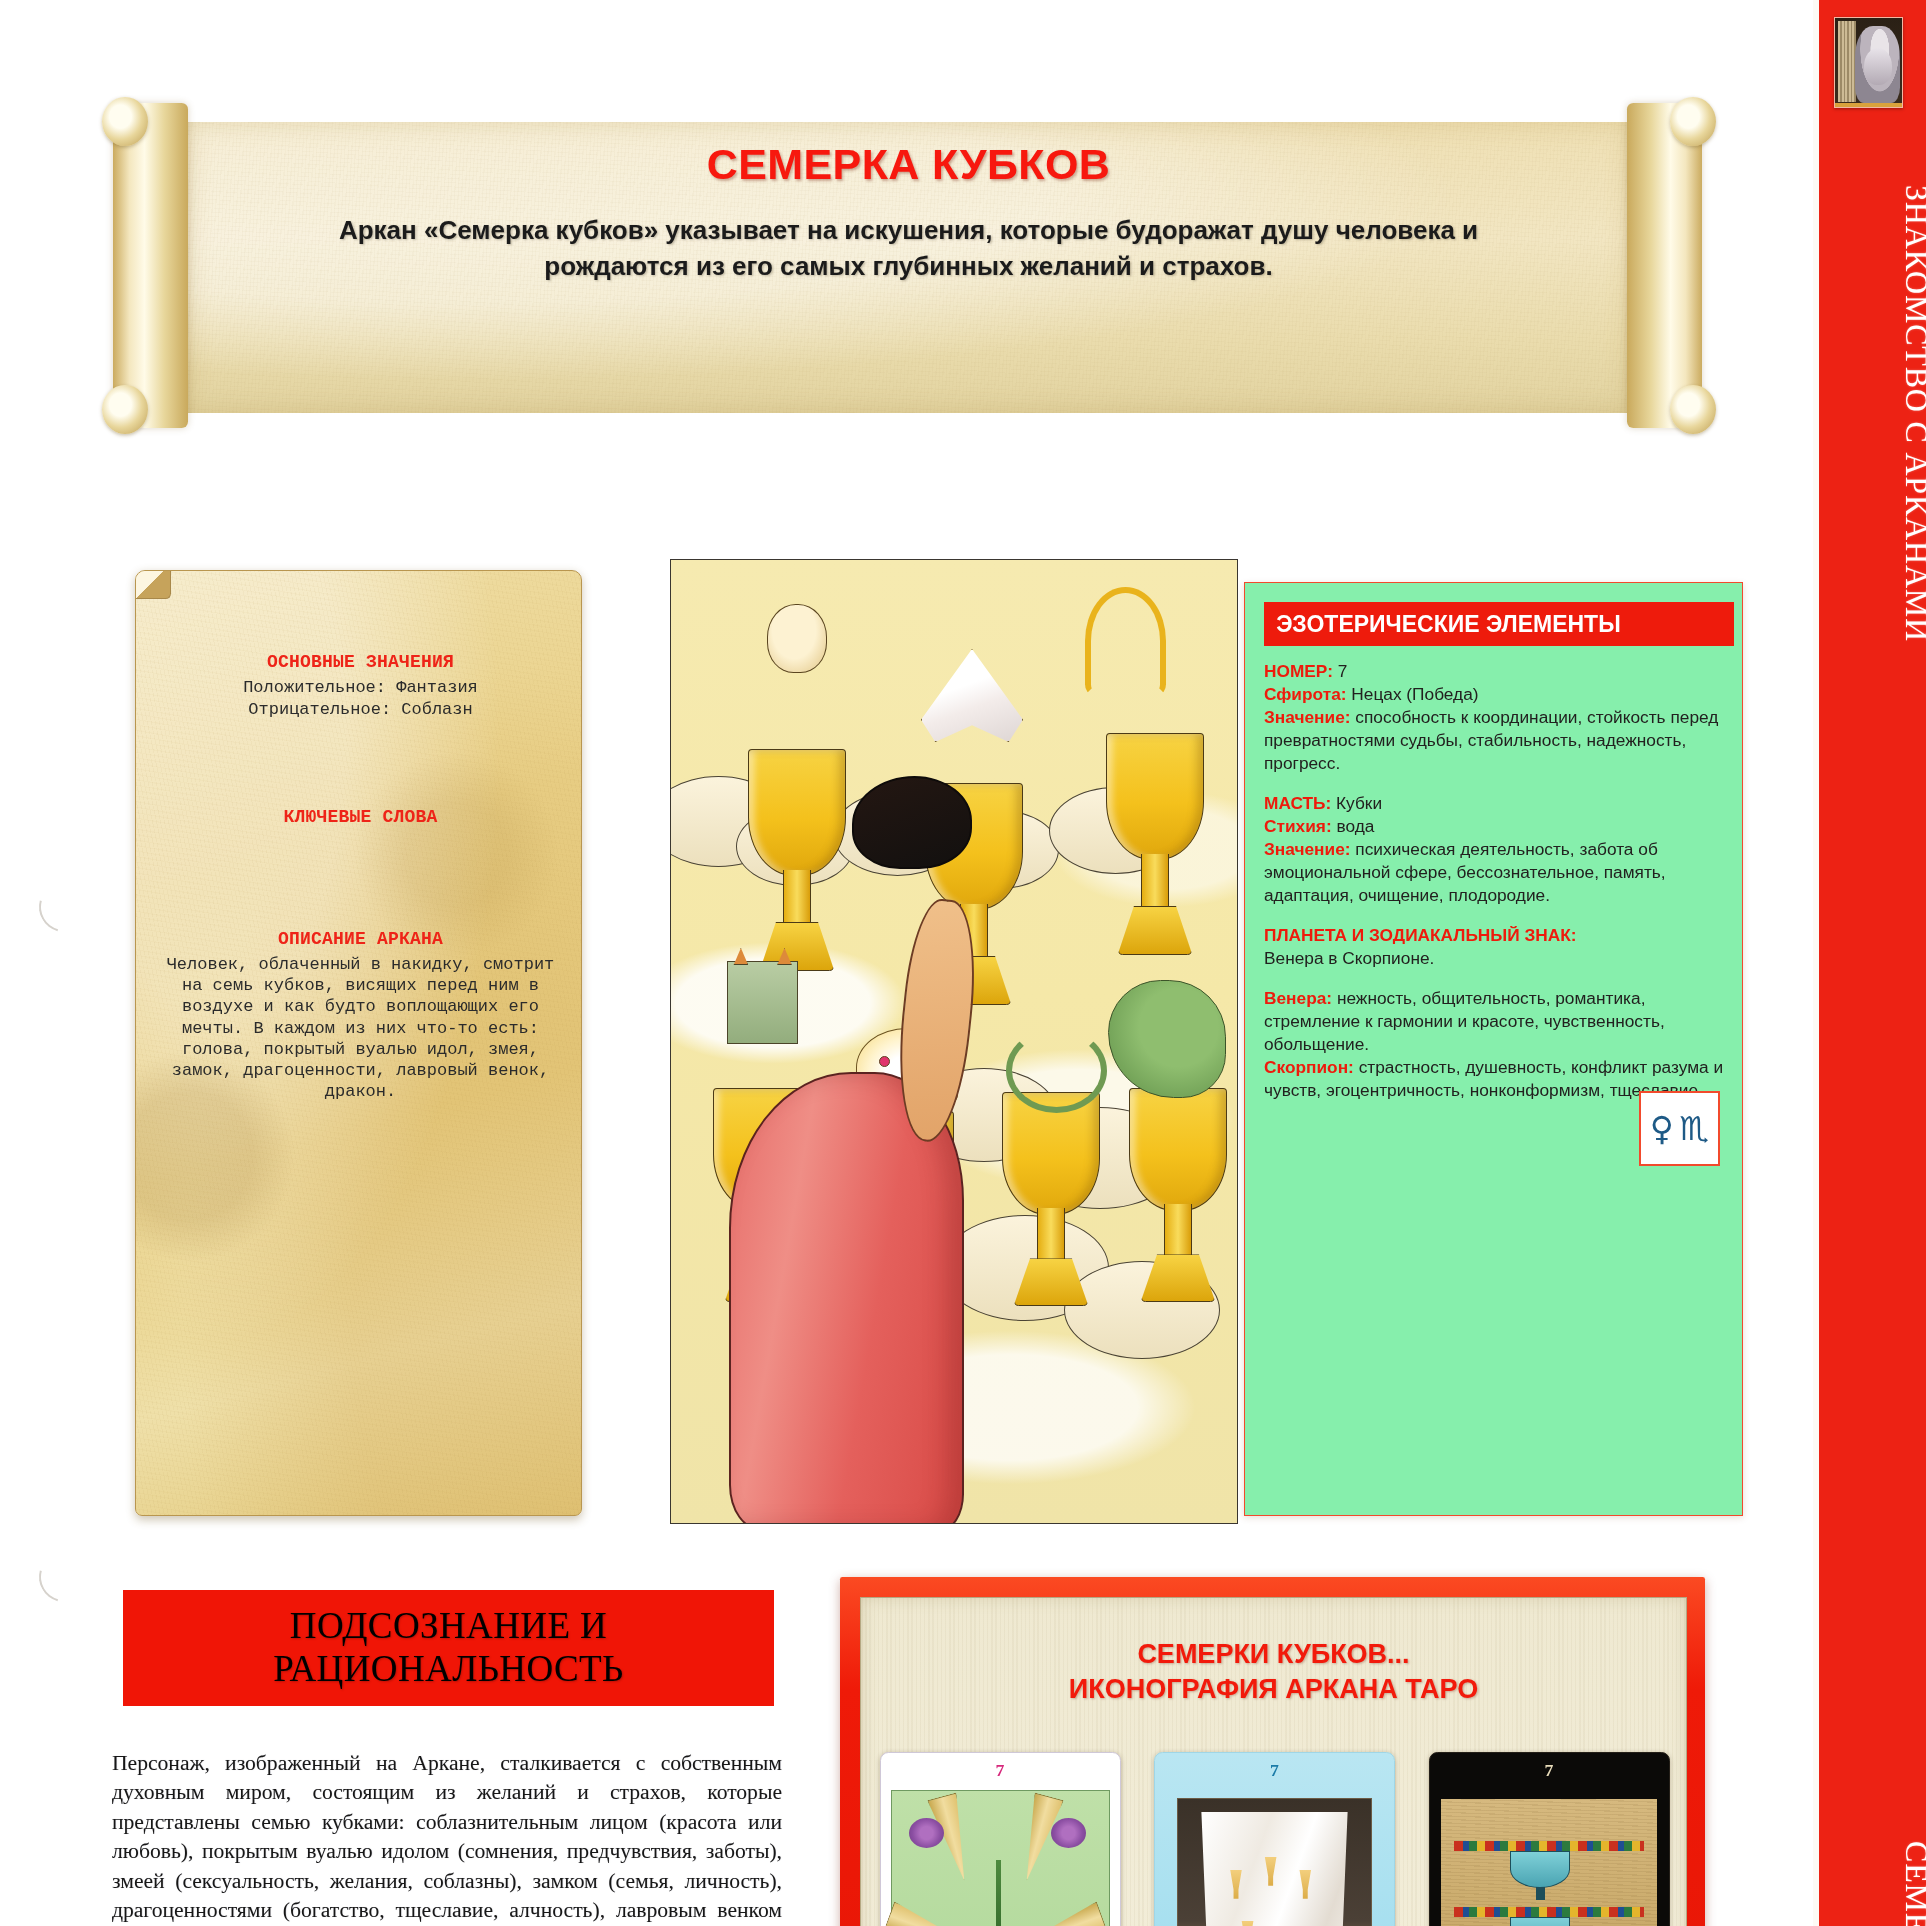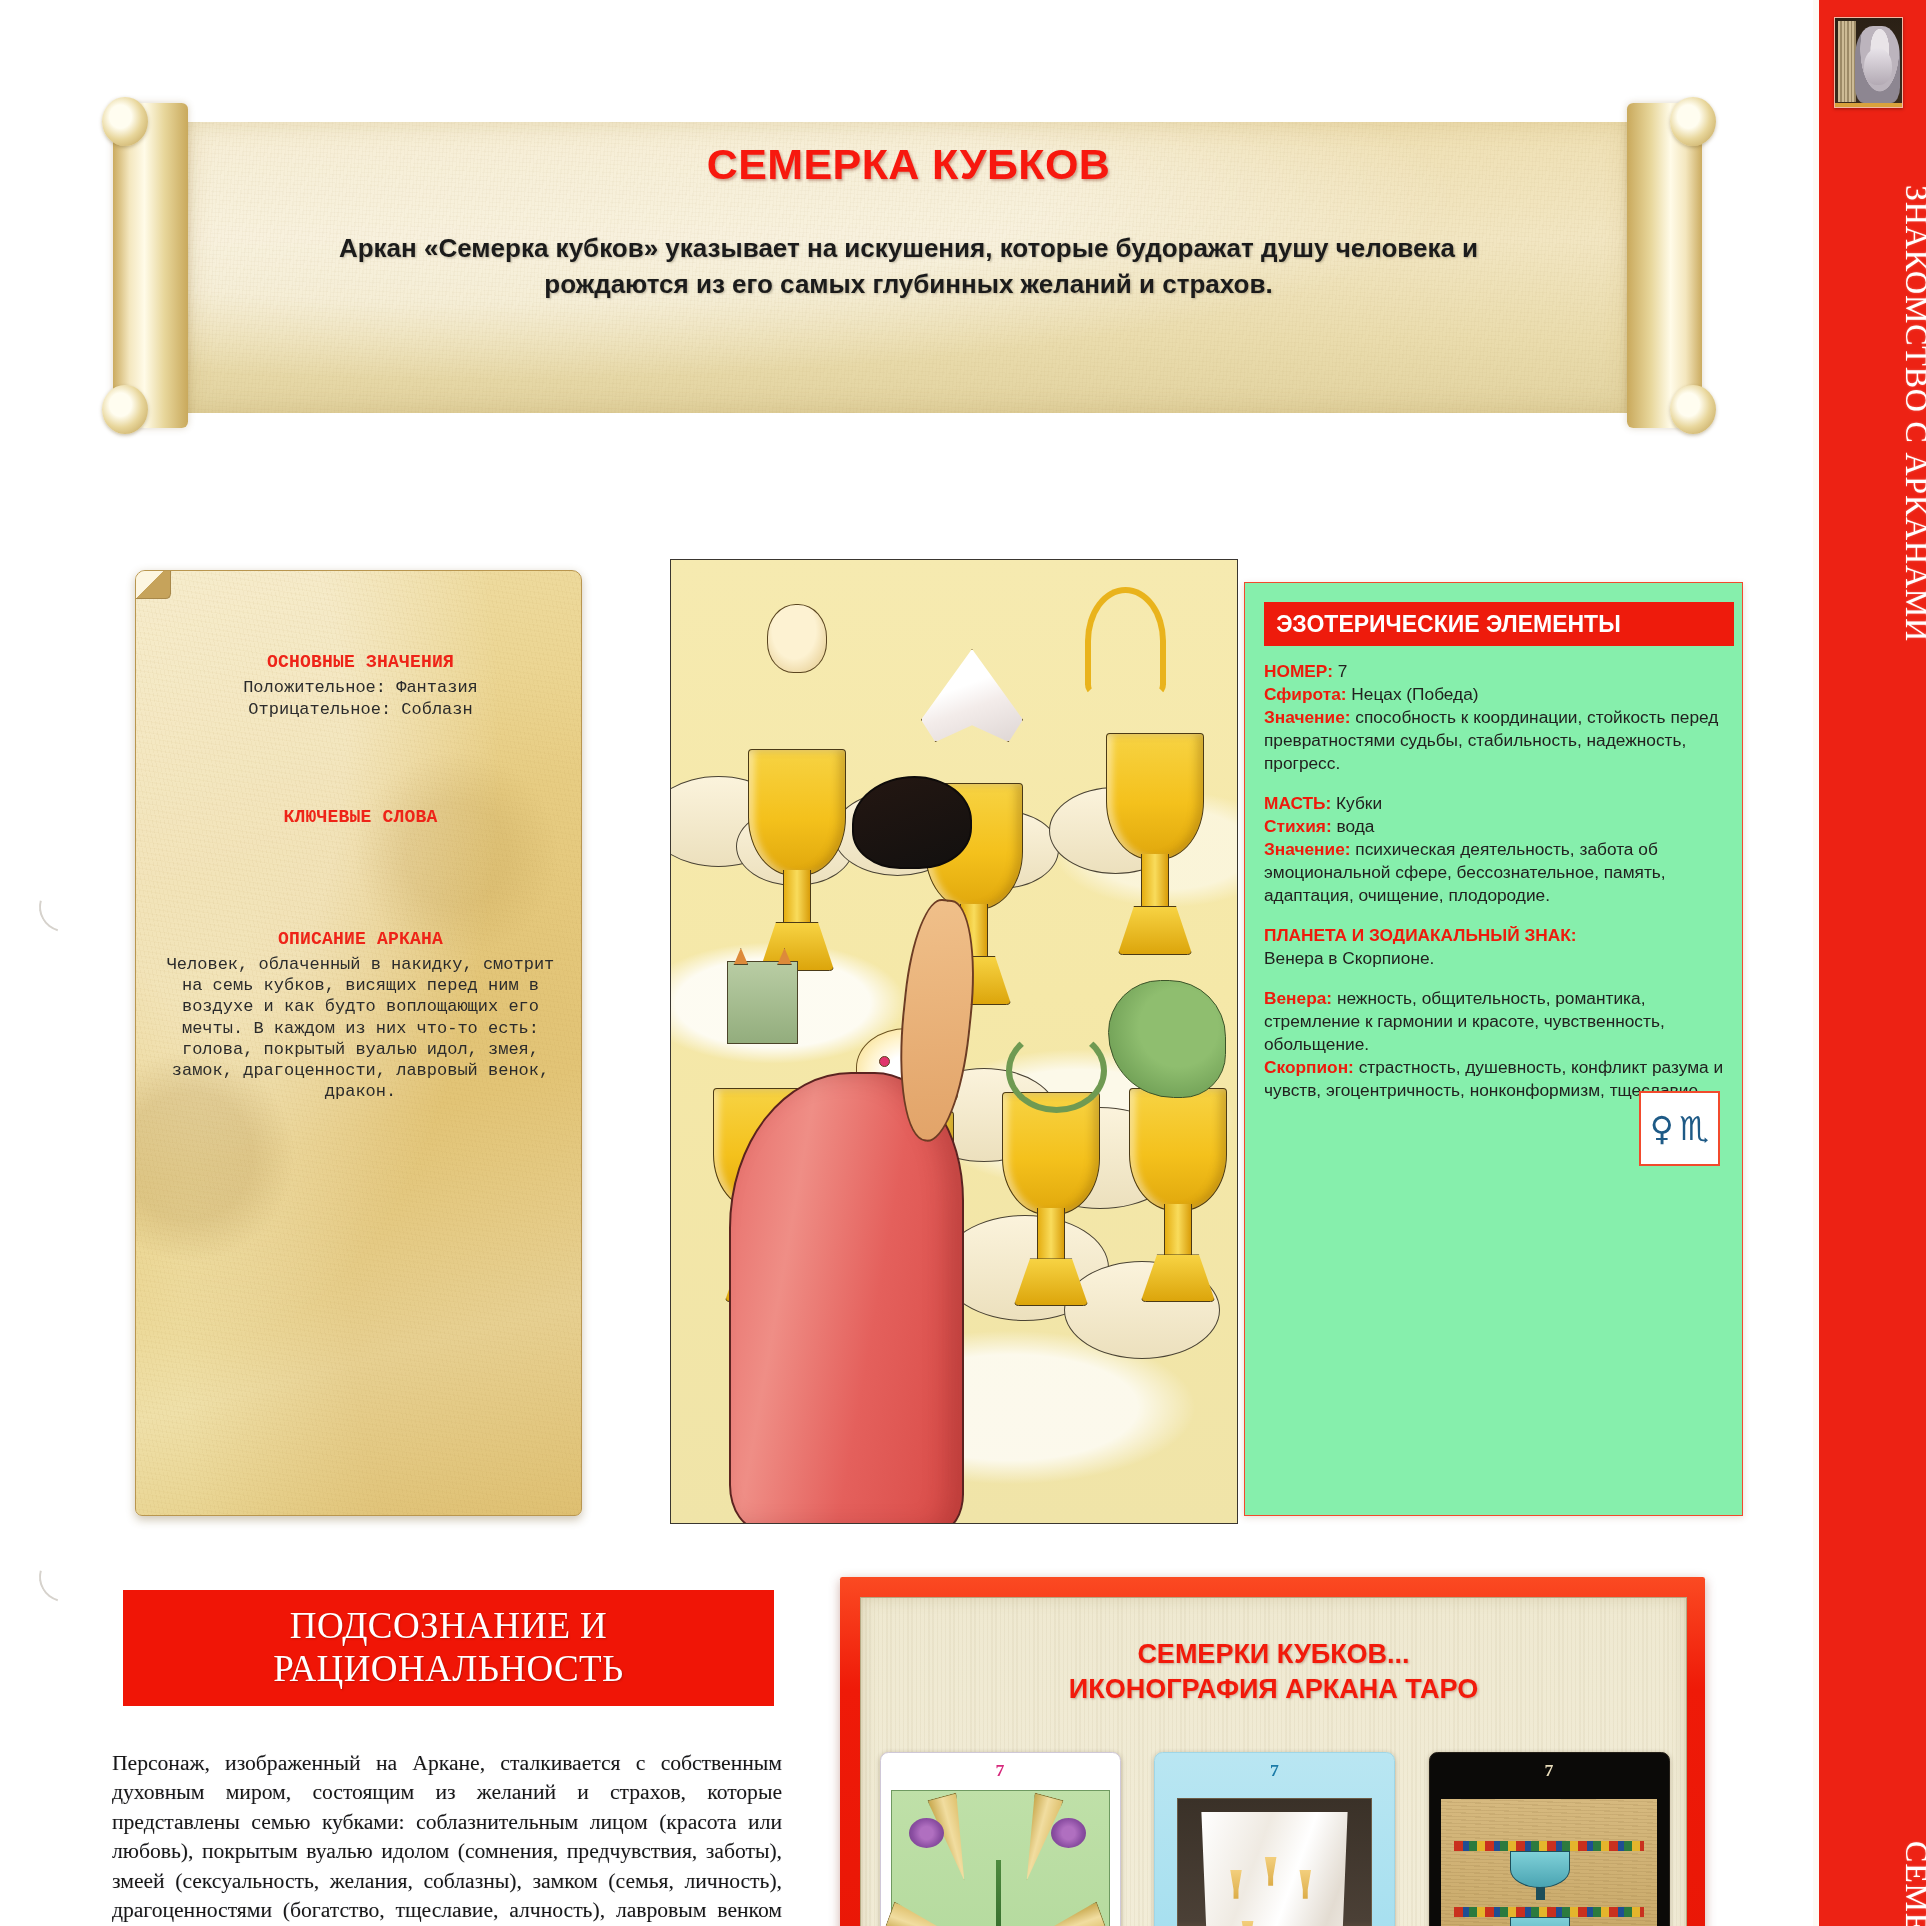--- a/index.html
+++ b/index.html
@@ -118,21 +118,20 @@
   .banner-title{
     position:absolute;left:0;right:0;top:39px;text-align:center;
     color:#f7180e;
     font-size:43px;font-weight:bold;letter-spacing:0.4px;
     text-shadow:1.5px 1.5px 2.7px rgba(120,40,20,.35);
   }
   .banner-sub{
     position:absolute;left:193px;right:193px;top:112px;text-align:center;
     color:#1b1b1b;font-size:26px;font-weight:bold;line-height:1.38;
     text-shadow:1.2px 1.2px 2.3px rgba(60,50,30,.30);
-    margin-top:18px;
   }
 
   
   .parchment{
     position:absolute;left:135px;top:570px;width:445px;height:944px;
     background:
       radial-gradient(ellipse at 18% 18%, rgba(255,255,255,.42) 0 25%, rgba(0,0,0,0) 55%),
       radial-gradient(ellipse at 85% 80%, rgba(212,170,90,.30) 0 30%, rgba(0,0,0,0) 62%),
       linear-gradient(165deg,#f0dfa8 0%,#e9d087 30%,#e8cf82 58%,#efe0a9 80%,#e3c97b 100%);
     border:1.5px solid #b9964f;
@@ -294,21 +293,21 @@
     line-height:1;
   }
 
   
   .sub-head{
     position:absolute;left:123px;top:1590px;width:651px;height:116px;
     background:#f01506;
     display:flex;flex-direction:column;align-items:center;justify-content:center;
   }
   .sub-head span{
-    color:#ffffff;font-family:"Liberation Serif",serif;
+    color:#000000;font-family:"Liberation Serif",serif;
     font-size:37px;line-height:1.16;letter-spacing:0.4px;text-align:center;
     text-shadow:0.8px 0.8px 1.9px rgba(90,10,5,.35);
   }
   .article{
     position:absolute;left:112px;top:1749px;width:670px;
     font-family:"Liberation Serif",serif;
     font-size:21.6px;line-height:1.365;
     color:#171717;text-align:justify;
     text-shadow:0.4px 0.4px 0.8px rgba(120,120,140,.35);
   }

